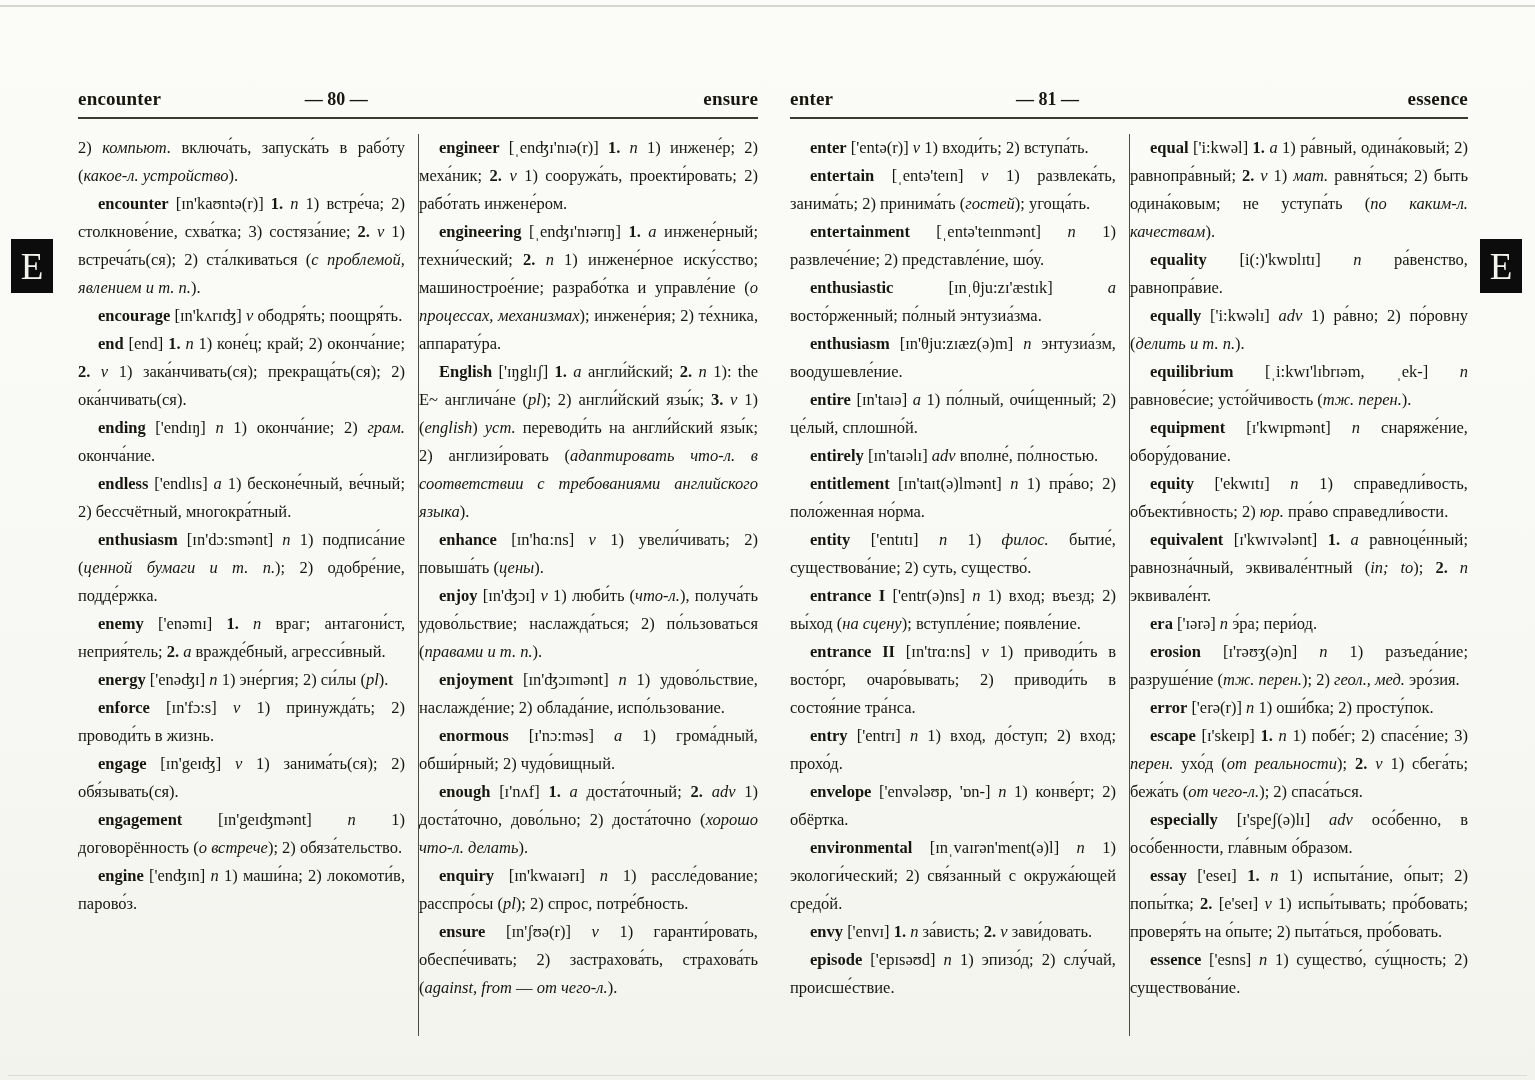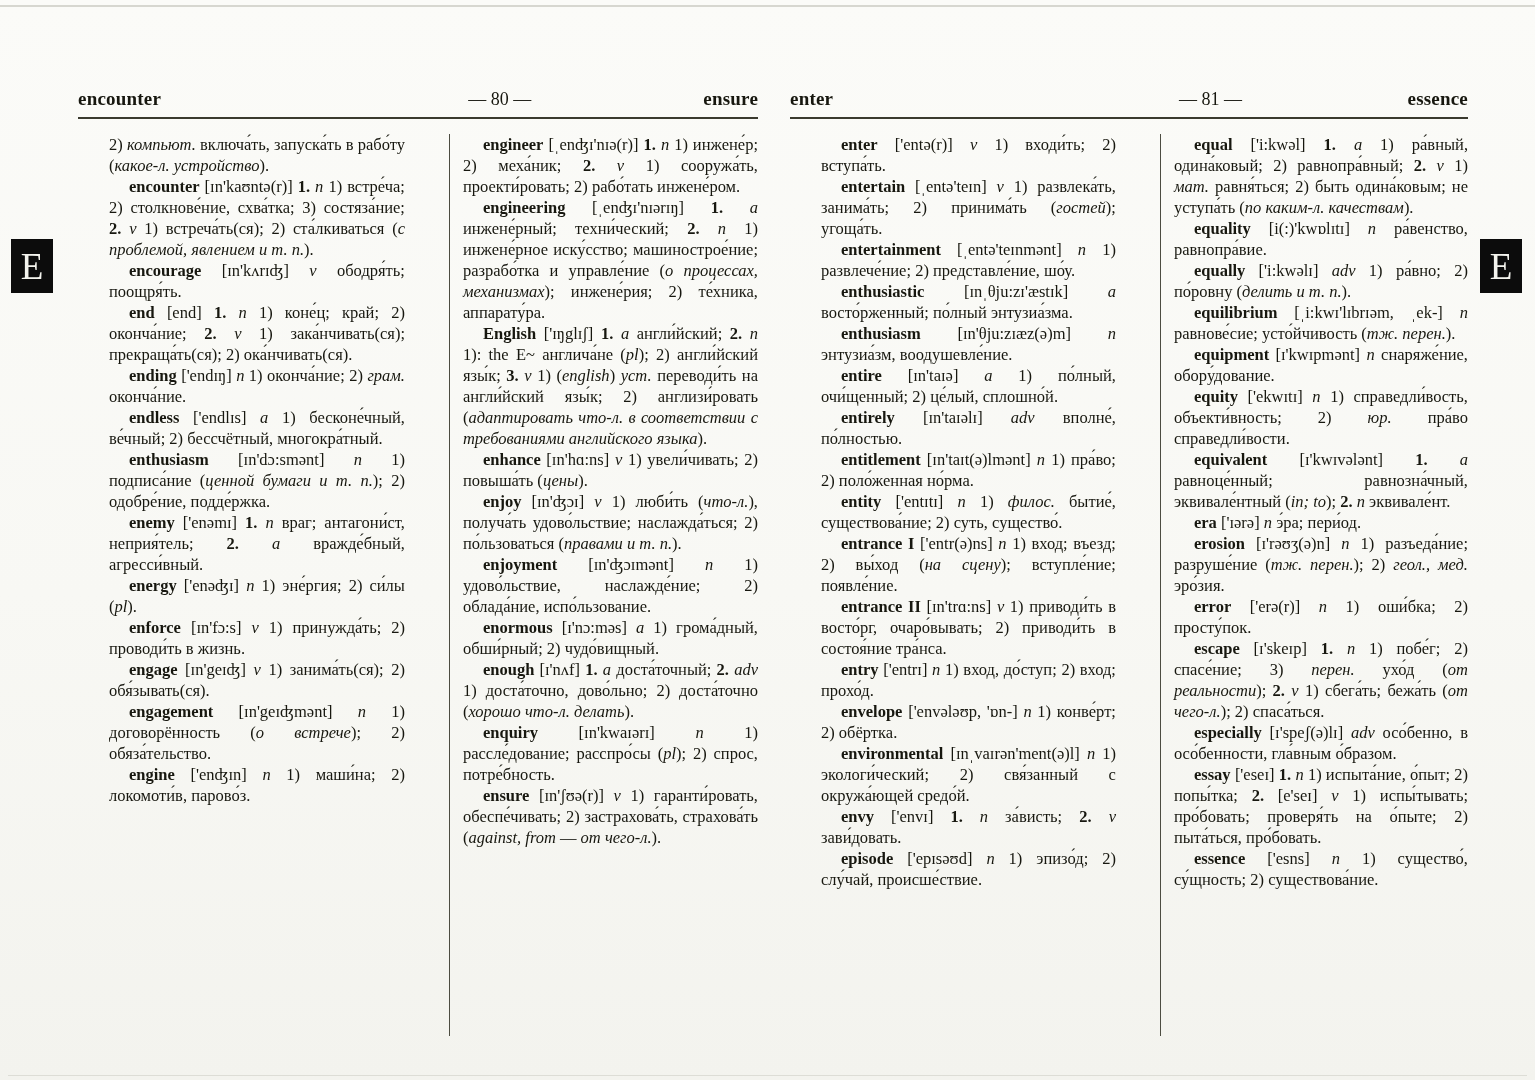--- a/index.html
+++ b/index.html
@@ -23,30 +23,30 @@
   .page-right { left:790px; width:678px; }
 
   .page-header {
     display:flex; align-items:baseline;
     border-bottom:2px solid #3a3a2e;
     padding-bottom:7px;
     font-size:19px; line-height:22px;
   }
   .gw { flex:1; font-weight:bold; letter-spacing:.2px; }
   .gw-right { text-align:right; }
-  .pn { flex:1; text-align:right; font-weight:normal; font-size:18px; }
+  .pn { flex:1; text-align:left; font-weight:bold; font-size:18px; }
 
   .page-body { display:flex; margin-top:15px; height:902px; overflow:hidden; }
   .col {
-    width:50%; font-size:16.5px; line-height:21px;
+    width:50%; font-size:16.5px; line-height:28px;
     text-align:justify;
-    hyphens:auto;margin-left:31px; -webkit-hyphens:auto;
+    hyphens:auto; -webkit-hyphens:auto;
   }
   .col-a { padding-right:13px; }
-  .col-b { padding-left:13px; border-left:1.5px solid #4c4c41; }
+  .col-b { border-left:1.5px solid #4c4c41; }
 
   p.entry { text-indent:20px; margin:0; }
   p.entry.cont { text-indent:0; }
   p.entry b { font-weight:bold; }
   p.entry i { font-style:italic; }
 
   .tab {
     position:absolute; top:239px; width:42px; height:54px;
     background:#0c0c0c; color:#f4f4ee;
     display:flex; align-items:center; justify-content:center;

